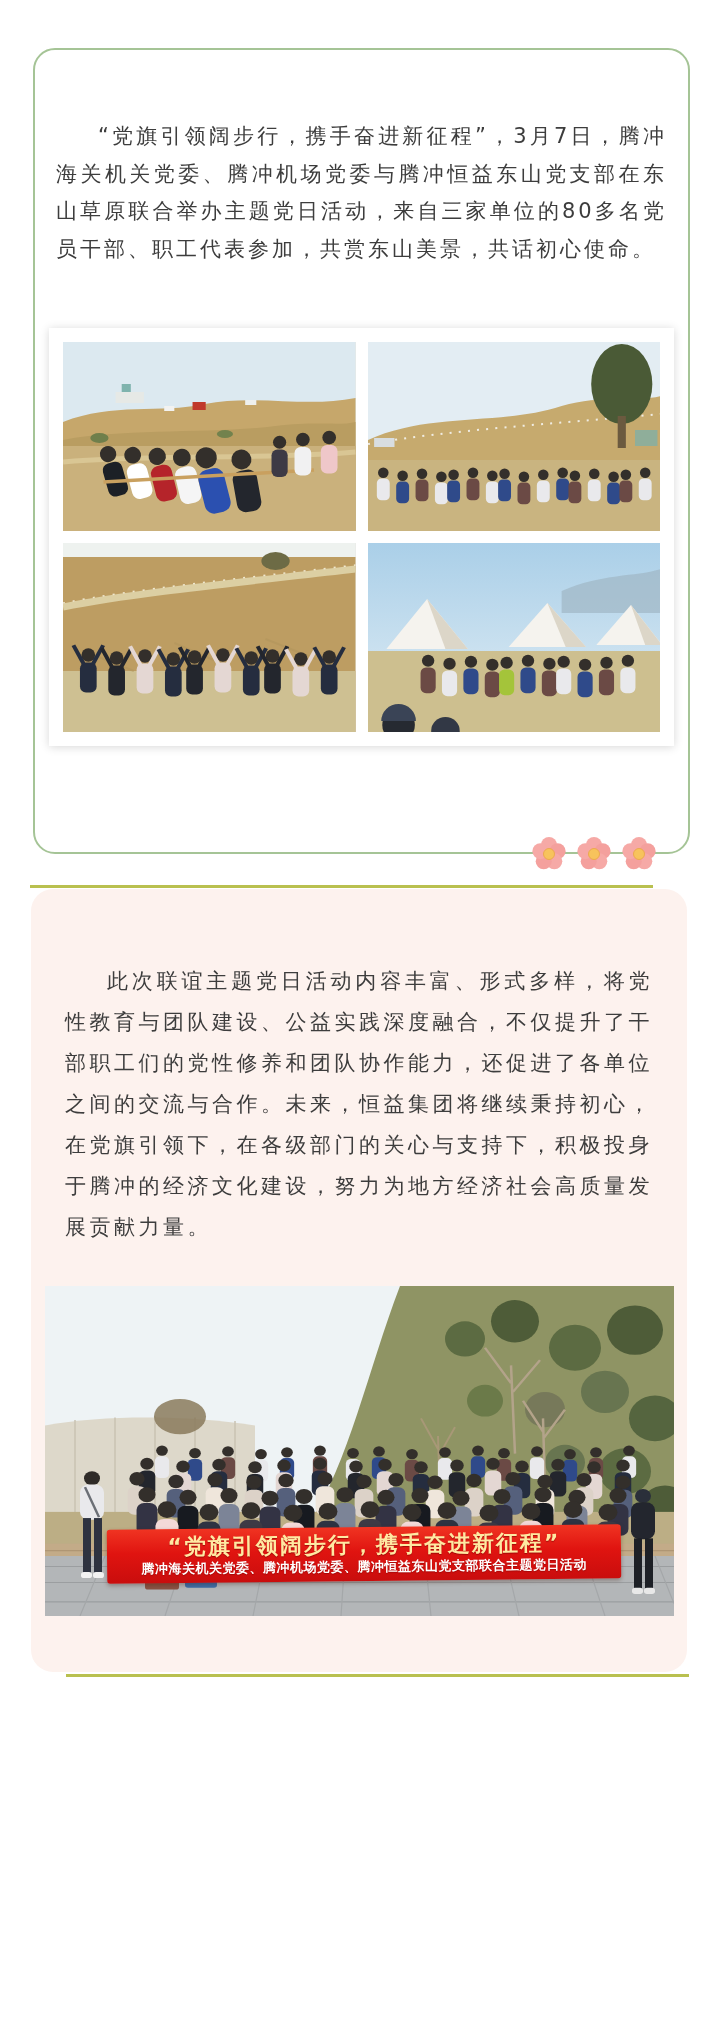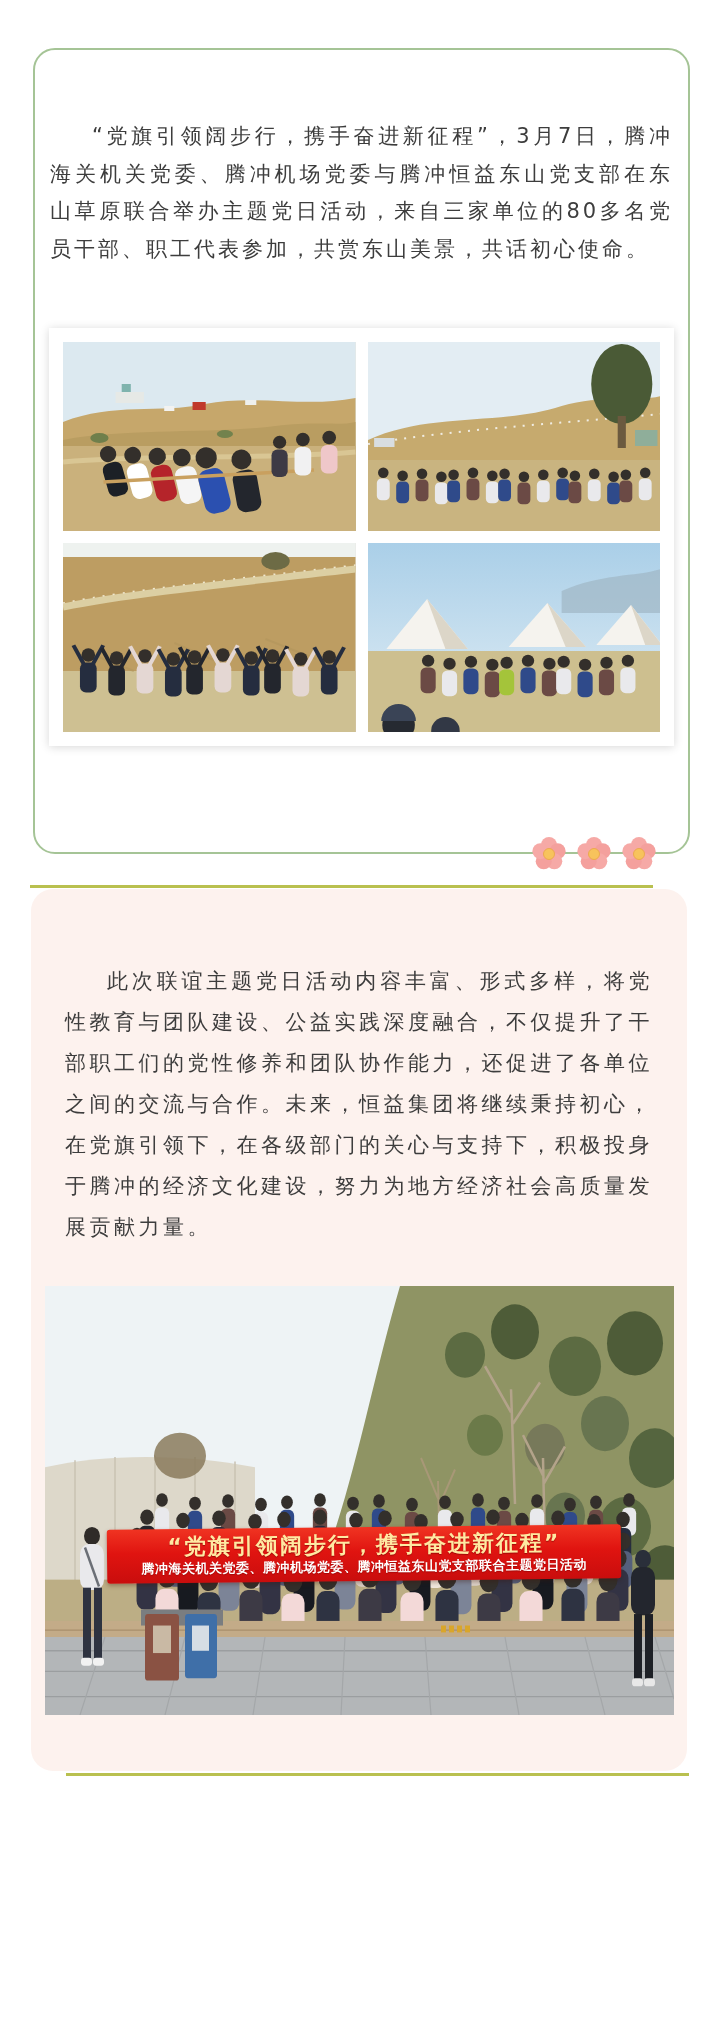--- a/index.html
+++ b/index.html
@@ -10,21 +10,21 @@
   }
   .card{box-sizing:border-box;position:relative;}
   .card1{
     margin:48px 30px 0 33px;
     background:#ffffff;
     border:2px solid #a5c496;
     border-radius:22px;
     padding:68px 0 50px;
   }
   .para{
-    margin:0 15px;
+    margin:0 21px;
     font-size:21px;
     line-height:37.5px;
     letter-spacing:3px;
     text-align:justify;
     text-indent:2em;
     color:#3d3d3d;
   }
   .card2 .para{
     margin:0 34px;
     line-height:41px;
@@ -54,21 +54,21 @@
   .divider-bottom{width:623px;margin:2px 0 0 66px;}
   .card2{
     margin:0 33px 0 31px;
     background:#fdf2ee;
     border-radius:22px;
     padding:72px 0 56px;
   }
   .big-photo{
     position:relative;
     margin:38px 13px 0 14px;
-    height:429px;
+    height:330px;
     overflow:hidden;
     background:#edf2f4;
   }
   .big-photo > svg{position:absolute;left:0;top:0;width:100%;height:100%;}
   .banner{
     position:absolute;
     left:62px;top:241px;width:514px;height:54px;
     background:linear-gradient(180deg,#f03422 0%,#e01410 45%,#c90d0d 100%);
     border-radius:3px;
     transform:rotate(-0.6deg);

